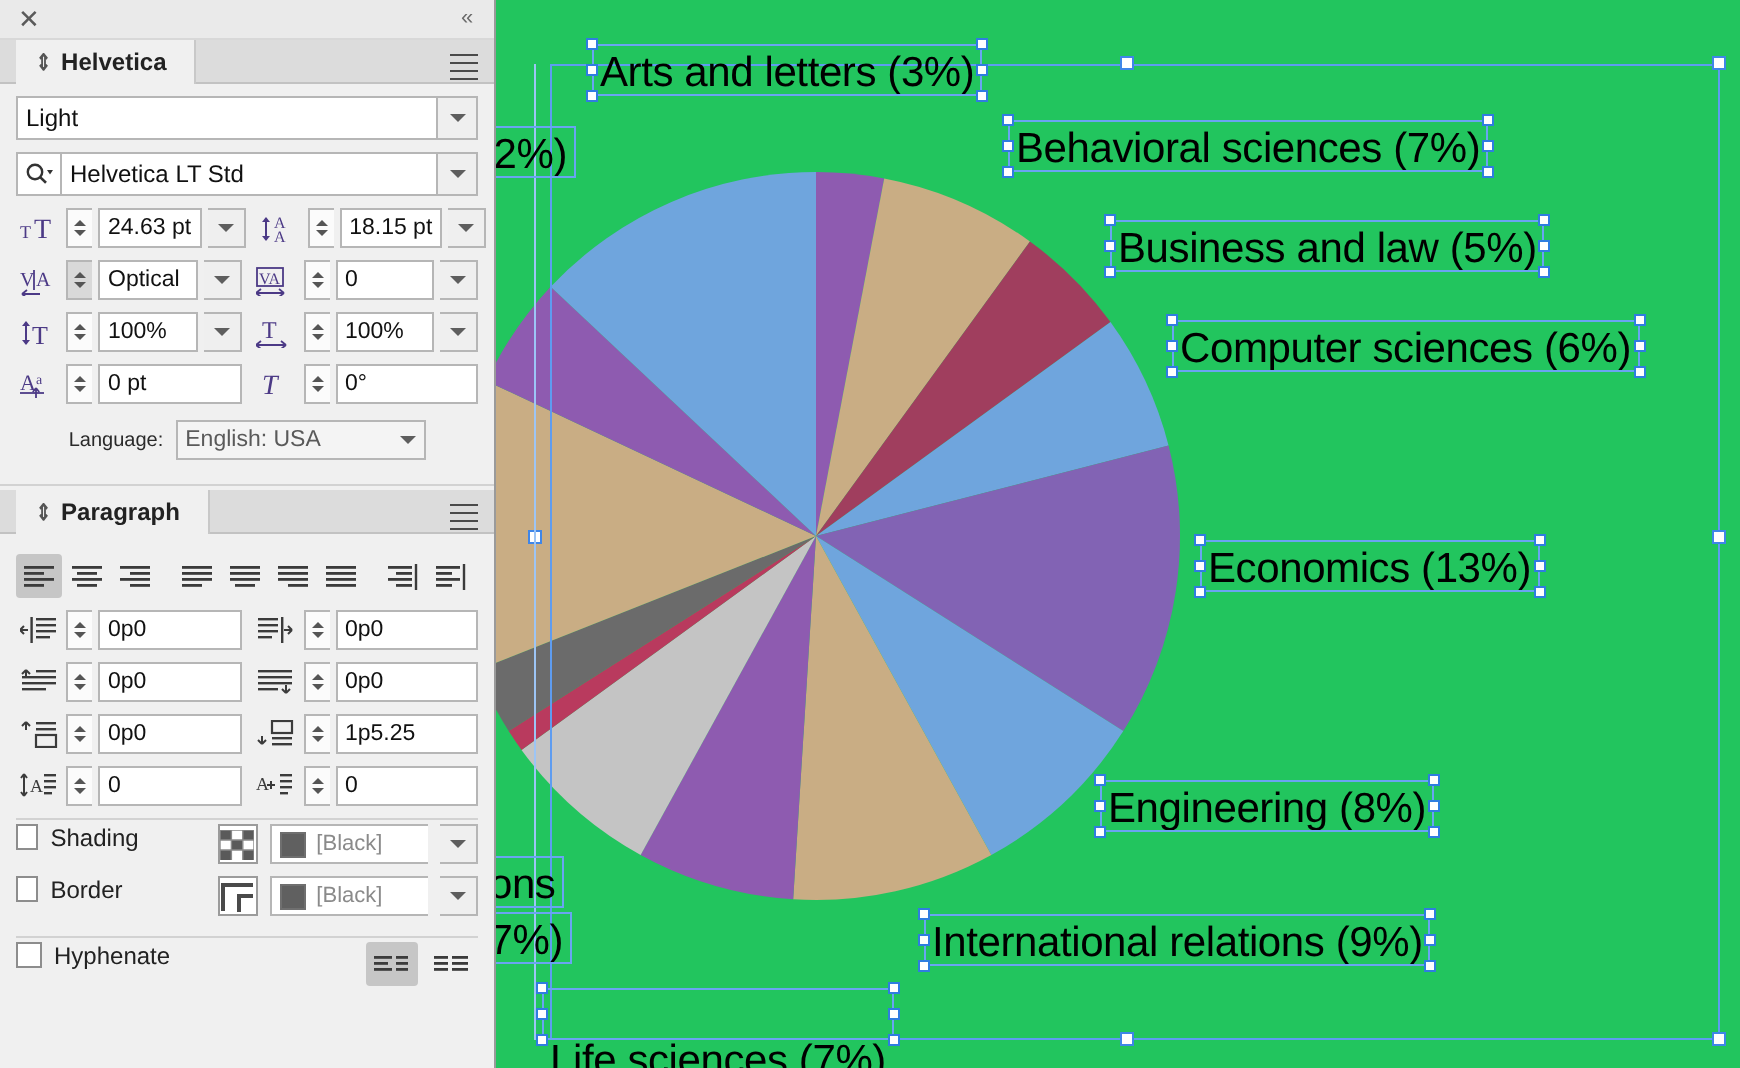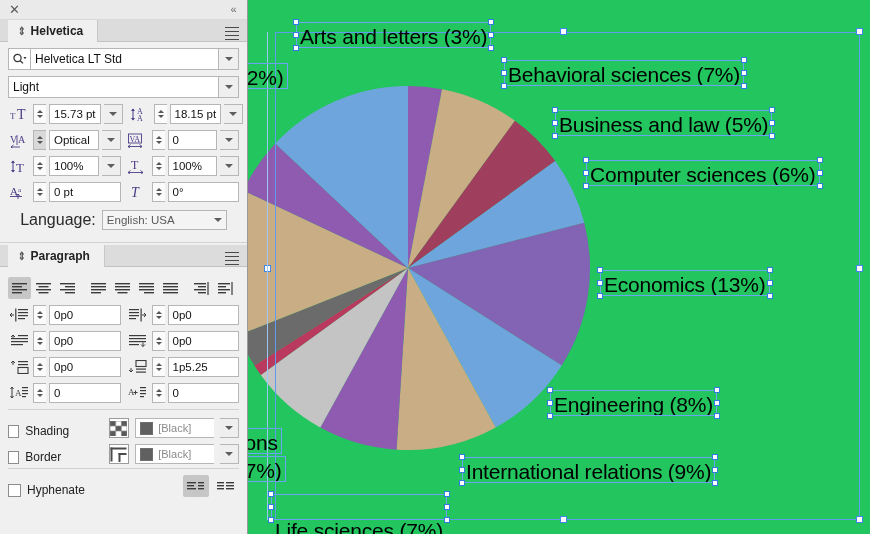--- a/index.html
+++ b/index.html
@@ -147,21 +147,21 @@
     border: 1px solid #b6b6b6; border-right: none;
     background: #ffffff;
     display: flex; align-items: center; justify-content: center;
     color: #3b3b3b; font-size: 11px;
   }
 
   .lang-row {
     display: flex; align-items: center; justify-content: center;
     gap: 6px; margin-top: 8px; margin-bottom: 4px;
   }
-  .lang-label { font-size: 16px; color: #2a2a2a; }
+  .lang-label { font-size: 10px; color: #2a2a2a; }
   .lang-field {
     width: 125px; height: 20px;
     border: 1px solid #b6b6b6;
     background: #f4f4f4;
     display: flex; align-items: center; justify-content: space-between;
     padding: 0 4px;
     font-size: 11.5px; color: #5a5a5a;
     cursor: pointer;
   }
 
@@ -181,21 +181,21 @@
     display: flex; align-items: center; justify-content: center;
     cursor: pointer; border-radius: 2px;
     background: transparent;
   }
   .align-btn.active { background: #c6c6c6; }
   .align-btn.gap { margin-left: 7px; }
   .align-btn svg { display:block; }
 
   
   .chk-row {
-    display: flex; align-items: flex-end;
+    display: flex; align-items: flex-start;
     height: 26px; gap: 6px;
   }
   .chkbox {
     width: 13px; height: 13px;
     border: 1px solid #8d8d8d;
     background: #fff; cursor: pointer;
   }
   .chk-label { font-size: 12px; color: #222; width: 92px; }
   .swatch-btn {
     width: 24px; height: 20px;
@@ -297,53 +297,53 @@
         <span></span>
           <span></span>
           <span></span>
           <span></span>
       </div>
     </div>
 
     <div class="panel-body">
 
       <div class="widefield">
+        <div class="field">Light</div>
+        <div class="drop">
+            <span class="chev"></span>
+          </div>
+      </div>
+
+      <div class="widefield">
         <div class="search-glyph">
           <svg width="15" height="13" viewBox="0 0 15 13">
             <circle cx="5.5" cy="5" r="3.6" fill="none" stroke="#333" stroke-width="1.2"></circle>
             <line x1="8.2" y1="7.7" x2="11" y2="10.4" stroke="#333" stroke-width="1.3"></line>
             <path d="M11.5 4 l3 0 l-1.5 2.3 z" fill="#333"></path>
           </svg>
         </div>
         <div class="field">Helvetica LT Std</div>
         <div class="drop">
             <span class="chev"></span>
           </div>
       </div>
 
-      <div class="widefield">
-        <div class="field">Light</div>
-        <div class="drop">
-            <span class="chev"></span>
-          </div>
-      </div>
-
       <div class="row">
         <div class="half">
           <div class="icon-box">
             <svg width="19" height="15" viewBox="0 0 19 15">
               <text x="0" y="12" font-family="Liberation Serif, serif" font-size="9" fill="#4c3a86">T</text>
               <text x="7" y="12" font-family="Liberation Serif, serif" font-size="14" fill="#4c3a86">T</text>
             </svg>
           </div>
           <div class="stepper">
               <i class="up"></i>
               <i class="dn"></i>
             </div>
-          <div class="field">15.73 pt</div>
+          <div class="field">24.63 pt</div>
           <div class="drop">
               <span class="chev"></span>
             </div>
         </div>
         <div class="half">
           <div class="icon-box">
             <svg width="19" height="15" viewBox="0 0 19 15">
               <line x1="3" y1="2" x2="3" y2="13" stroke="#4c3a86" stroke-width="1"></line>
               <path d="M3 1.5 l-2 2.5 l4 0 z" fill="#4c3a86"></path>
               <path d="M3 13.5 l-2 -2.5 l4 0 z" fill="#4c3a86"></path>

